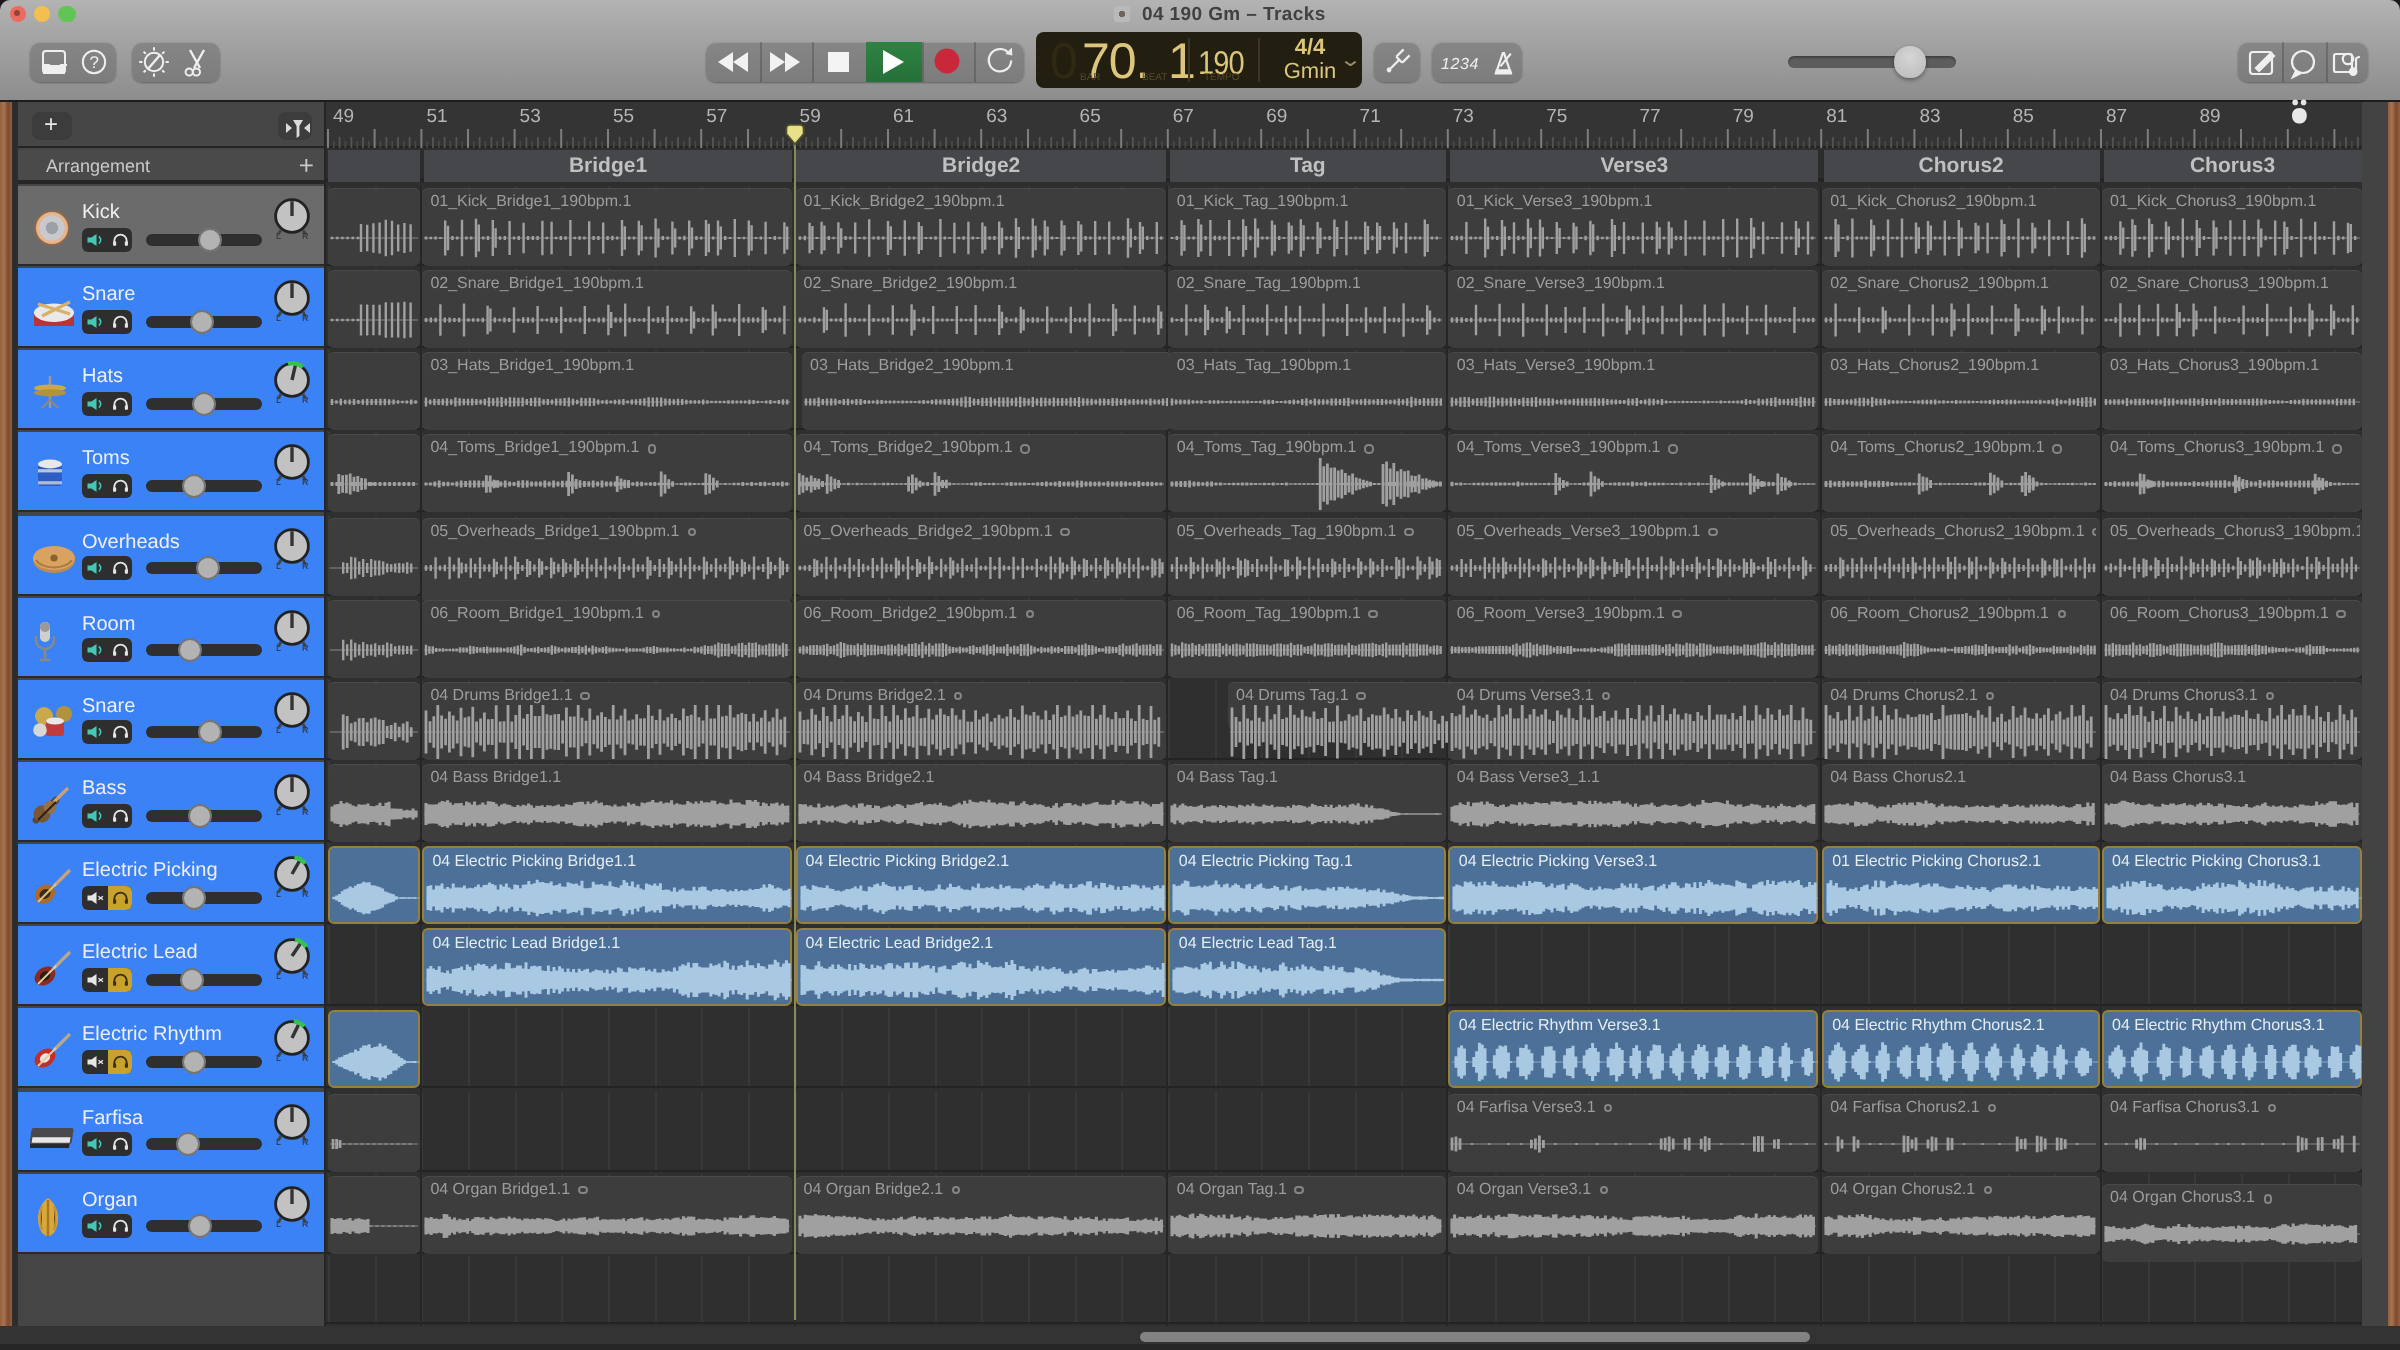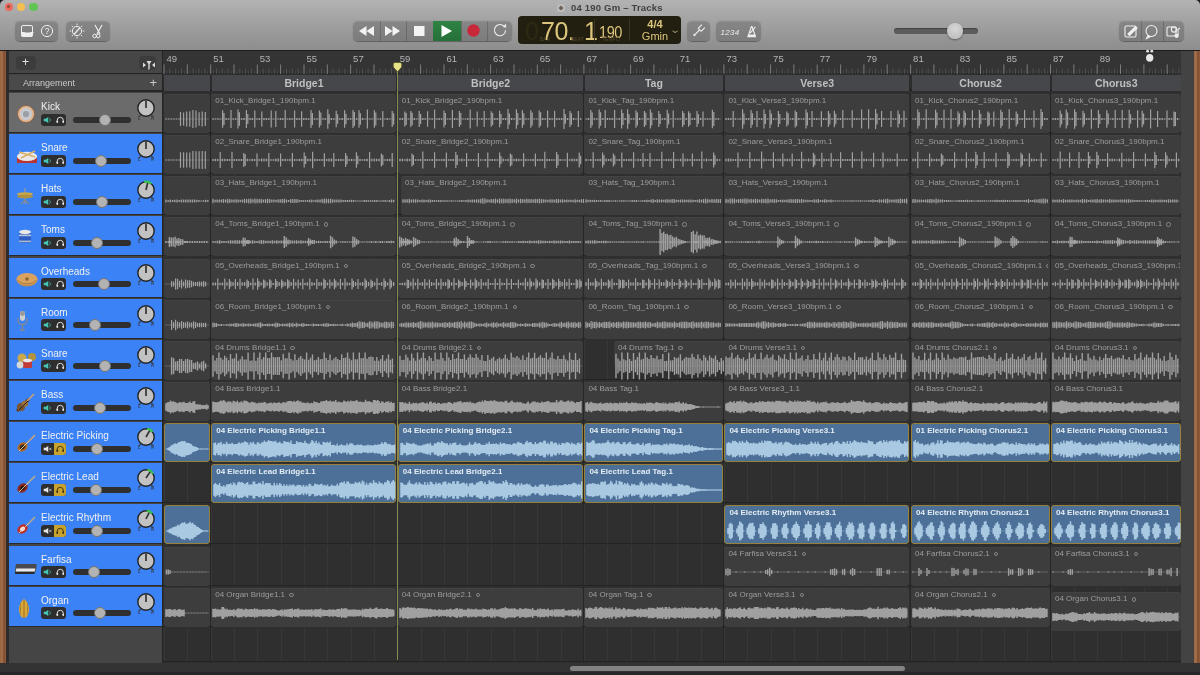--- a/index.html
+++ b/index.html
@@ -34,21 +34,21 @@
 
 .ruler {position:absolute;left:163px;top:51px;width:1018px;height:23px;background:#343434;border-bottom:1px solid #242424}
 .rn {position:absolute;top:2px;font-size:9.5px;color:#b5b5b5}
 .arr {position:absolute;left:163px;top:75px;width:1018px;height:16px;background:#2c2c2c;border-bottom:2px solid #242424}
 .ab {position:absolute;top:0;height:16px;background:#45474b;color:#c0c0c0;font-size:10.5px;text-align:center;line-height:16px;font-weight:bold}
 .lane {position:absolute;left:163px;width:1018px;background:#2f2f2f;border-bottom:1px solid #232323;
  background-image:repeating-linear-gradient(90deg,#383838 0,#383838 1px,transparent 1px,transparent 23.33px);background-position:1px 0}
 .rg {position:absolute;background:#3d3d3d;border-radius:3px;box-shadow:inset 0 0.5px 0 rgba(255,255,255,.07)}
 .rgb {position:absolute;background:#4c7097;border-radius:3px;border:1px solid #97803a}
 .rt {position:absolute;left:4px;top:2px;font-size:8px;color:#9d9d9d;white-space:nowrap;overflow:hidden;max-width:96%}
-.rgb .rt {color:#e4edf5;font-weight:bold}
+.rgb .rt {color:#e4edf5;font-weight:normal}
 .lp {display:inline-block;width:4.5px;height:4.5px;border:1px solid currentColor;border-radius:50%;margin-left:4px;opacity:.75;vertical-align:-0.5px}
 .rstrip {position:absolute;left:1181px;top:51px;width:13px;height:612px;background:#434343}
 .bbar {position:absolute;left:0;top:663px;width:1200px;height:12px;background:#333}
 </style></head><body>
 <div class="win">
 
 <div class="tb">
  <div class="tl" style="left:4.5px;background:#ed6a5e"></div>
  <div class="tl" style="left:4.5px;background:transparent">
         <span style="position:absolute;left:2.7px;top:2.7px;width:3px;height:3px;border-radius:50%;background:#93443b"></span>

